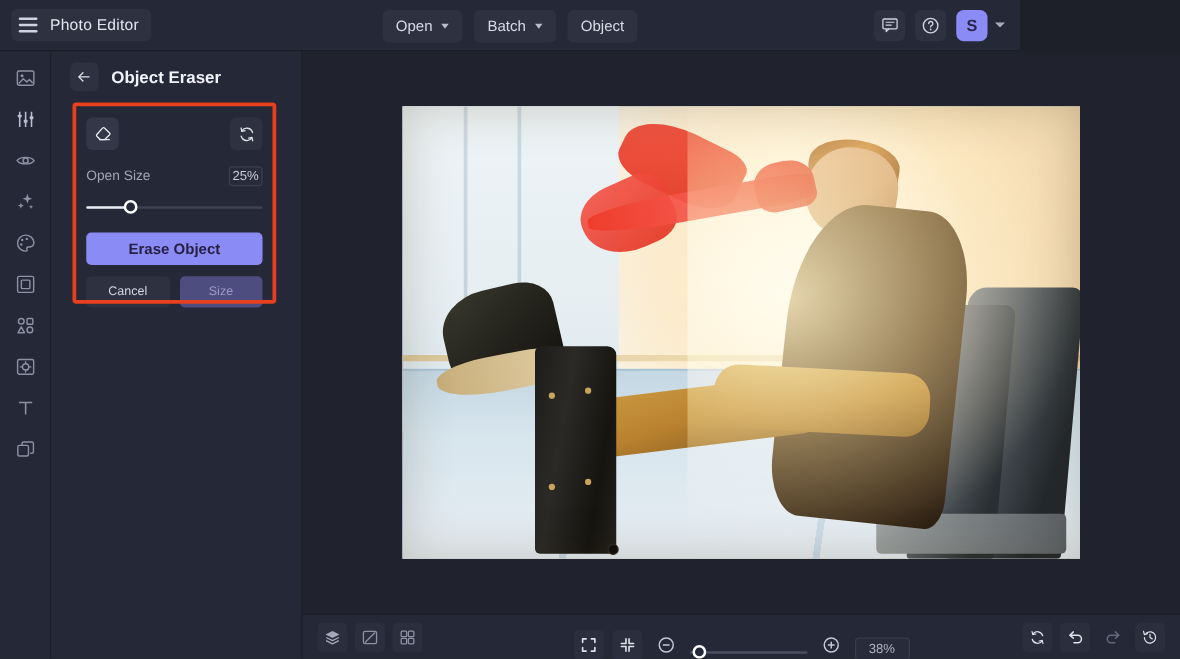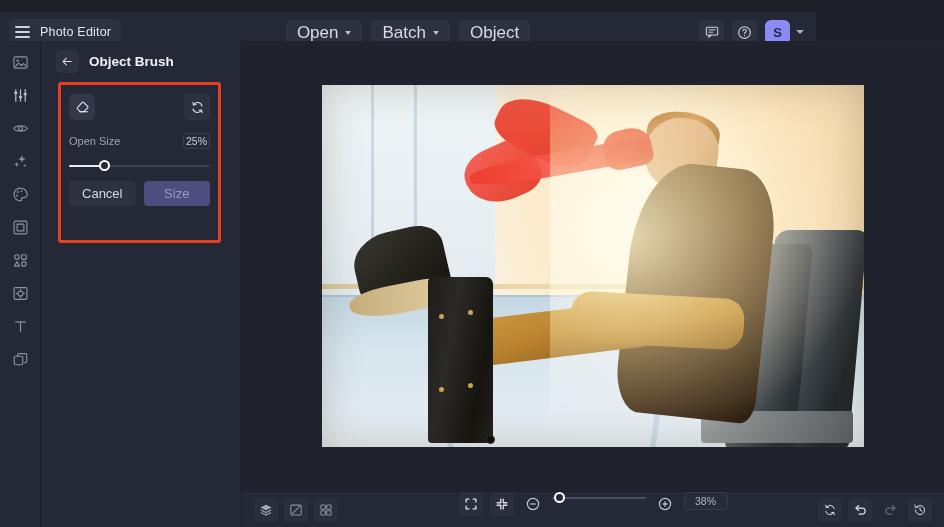--- a/index.html
+++ b/index.html
@@ -6,21 +6,21 @@
   html, body {
     width: 944px; height: 527px;
     background: #1e2029;
     font-family: "Liberation Sans", sans-serif;
     overflow: hidden;
   }
   #app { position: relative; width: 944px; height: 527px; }
 
   
   .topbar {
-    position: absolute; left: 0; top: 12px; width: 816px; height: 41px;
+    position: absolute; left: 0; top: 0; width: 816px; height: 41px;
     background: #252836;
     display: flex; align-items: center;
     border-bottom: 1px solid #1b1d27;
   }
   .tb-left { display: flex; align-items: center; padding-left: 9px; }
   .brand-chip {
     display: flex; align-items: center; gap: 10px;
     height: 26px; padding: 0 10px 0 6px; border-radius: 5px;
     background: #2e3140;
   }
@@ -36,21 +36,21 @@
 
   .tb-center {
     position: absolute; left: 0; right: 0; top: 0; height: 41px;
     display: flex; align-items: center; justify-content: center; gap: 9px;
     pointer-events: none;
   }
   .tb-center > * { pointer-events: auto; }
   .menu-btn {
     display: flex; align-items: center; gap: 7px;
     height: 26px; padding: 0 11px; border-radius: 5px;
-    background: #2e3140; color: #d8dbe6; font-size: 17px;
+    background: #2e3140; color: #d8dbe6; font-size: 12px;
   }
   .chev {
     width: 0; height: 0;
     border-left: 3.6px solid transparent;
     border-right: 3.6px solid transparent;
     border-top: 4.2px solid #b9bdcc;
   }
   .tb-right {
     margin-left: auto; display: flex; align-items: center;
     gap: 8px; padding-right: 12px;
@@ -150,21 +150,21 @@
 
   .primary-btn {
     margin-top: 14px; height: 26px; width: 100%;
     background: #8b8bf5; color: #262043;
     border-radius: 4px; font-size: 12px; font-weight: bold;
     display: flex; align-items: center; justify-content: center;
   }
   .btn-row { display: flex; gap: 8px; margin-top: 9px; }
   .sec-btn {
     flex: 1; height: 25px; border-radius: 4px;
-    background: #2e3140; color: #d4d8e3; font-size: 13px;
+    background: #2e3140; color: #d4d8e3; font-size: 10px;
     display: flex; align-items: center; justify-content: center;
   }
   .sec-btn.apply { background: #4d4d80; color: #9a9ac4; }
 
   
   .canvas {
     position: absolute; left: 242px; top: 41px;
     width: 702px; height: 450px;
     background: #20222e;
     display: flex; align-items: center; justify-content: center;
@@ -330,21 +330,21 @@
   .bottombar {
     position: absolute; left: 242px; top: 491px;
     width: 702px; height: 36px;
     background: #252836;
     border-top: 1px solid #1b1d27;
     display: flex; align-items: center;
   }
   .bb-left { display: flex; align-items: center; gap: 6px; padding-left: 12px; }
   .bb-center {
     position: absolute; left: 0; right: 0; top: 0; height: 36px;
-    display: flex; align-items: flex-start; justify-content: center; gap: 7px;
+    display: flex; align-items: flex-end; justify-content: center; gap: 7px;
     pointer-events: none;
   }
   .bb-center > * { pointer-events: auto; }
   .bb-right { margin-left: auto; display: flex; align-items: center; gap: 6px; padding-right: 12px; }
   .bb-icon {
     width: 24px; height: 24px; border-radius: 4px;
     background: #2b2e3c;
     display: flex; align-items: center; justify-content: center;
   }
   .bb-icon.flat { background: transparent; }
@@ -493,21 +493,21 @@
   </div>
 
   <div class="panel">
     <div class="panel-head">
       <div class="back-btn">
         <svg width="13" height="13" viewBox="0 0 16 16">
           <line x1="2.6" y1="8" x2="13" y2="8" stroke="#dfe2ea" stroke-width="1.3"></line>
           <path d="M6.6 3.9 L2.5 8 L6.6 12.1" fill="none" stroke="#dfe2ea" stroke-width="1.3" stroke-linecap="round" stroke-linejoin="round"></path>
         </svg>
       </div>
-      <div class="panel-title">Object Brush</div>
+      <div class="panel-title">Object Eraser</div>
     </div>
 
     <div class="panel-body">
       <div class="tool-row">
         <div class="tool-icon-btn active">
           <svg width="15" height="15" viewBox="0 0 18 18">
             <path d="M10.3 2.8 L15.2 7.7 a1.2 1.2 0 0 1 0 1.7 L10.6 14 H6.2 L3 10.8 a1.2 1.2 0 0 1 0-1.7 L8.6 2.8 a1.2 1.2 0 0 1 1.7 0 Z" fill="none" stroke="#e8ebf2" stroke-width="1.25" stroke-linejoin="round"></path>
             <line x1="5.4" y1="14" x2="15" y2="14" stroke="#e8ebf2" stroke-width="1.25" stroke-linecap="round"></line>
           </svg>
         </div>
@@ -525,20 +525,21 @@
         <span class="bs-label">Open Size</span>
         <span class="bs-value">25%</span>
       </div>
 
       <div class="slider-wrap">
         <div class="slider-track"></div>
         <div class="slider-fill" style="width: 25%;"></div>
         <div class="slider-knob" style="left: 25%;"></div>
       </div>
 
+      <div class="primary-btn" style="background: rgb(139, 139, 245);">Erase Object</div>
 
       <div class="btn-row">
         <div class="sec-btn">Cancel</div>
         <div class="sec-btn apply">Size</div>
       </div>
     </div>
 
     <div class="hl-box" style="border-color: rgb(232, 64, 31);"></div>
   </div>
 

